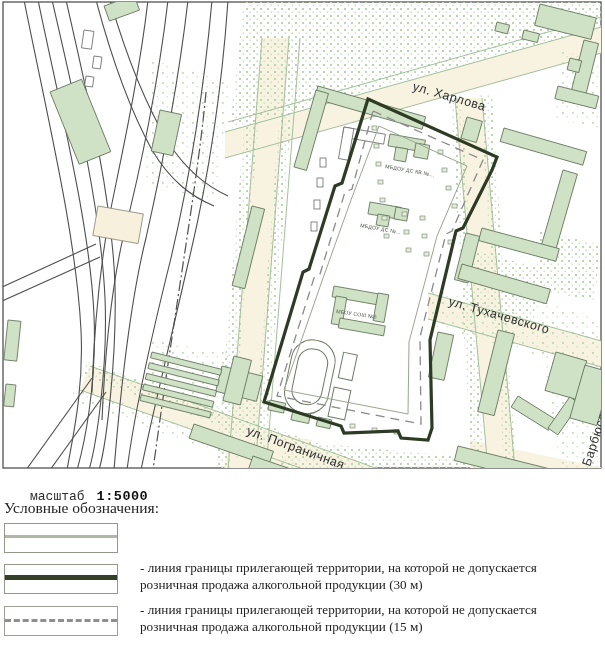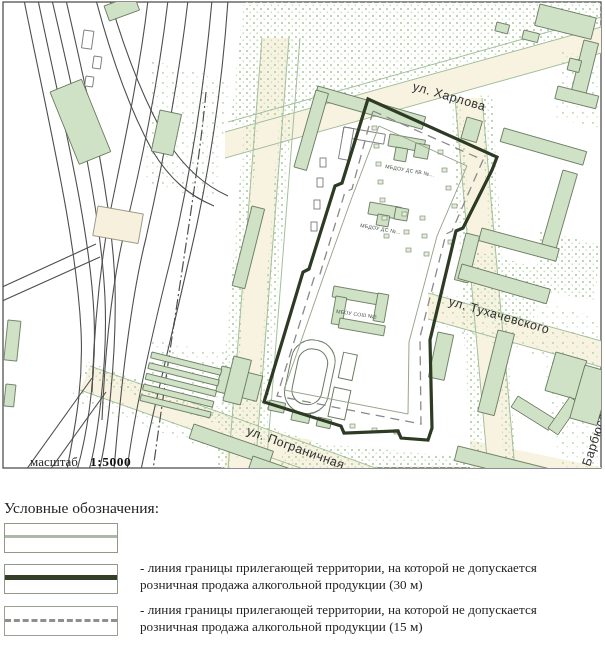--- a/index.html
+++ b/index.html
@@ -10,21 +10,21 @@
   .b  {fill:#cfe2c5;stroke:#5f7158;stroke-width:.8;}
   .bw {fill:#ffffff;stroke:#6a6a6a;stroke-width:.8;}
   .bc {fill:#f6f0dc;stroke:#8a8a7a;stroke-width:.8;}
   .o  {fill:#e4eedd;stroke:#72816a;stroke-width:.6;}
   .rail{fill:none;stroke:#4f4f4f;stroke-width:1.1;}
   .verge{fill:none;stroke:#a3bf9b;stroke-width:1;}
   .cream{fill:#f8f3e0;}
   .street-label{fill:#2f2f2f;font-size:12.5px;letter-spacing:.5px;}
   .obj-label{fill:#4a554a;font-size:5.2px;letter-spacing:.2px;}
   
-  .scale-row{position:absolute;top:454px;left:30px;font-family:Liberation Serif, serif;
+  .scale-row{position:absolute;top:489px;left:30px;font-family:Liberation Mono, monospace;
              font-size:13px;color:#2a2a2a;}
   .scale-row b{font-size:13.5px;color:#111;margin-left:12px;letter-spacing:.5px;}
   .legend-title{position:absolute;top:499px;left:4px;font-size:15.5px;color:#222;}
   .swatch{position:absolute;left:4px;width:112px;height:28px;border:1px solid #909a88;background:#fff;}
   .swatch .ln{position:relative;width:100%;}
   .sw1{top:523px;} .sw1 .ln{top:11px;height:3px;background:#aeb8a8;}
   .sw2{top:564px;} .sw2 .ln{top:10px;height:5px;background:#333f27;}
   .sw3{top:606px;border-color:#9aa093;} .sw3 .ln{top:12px;height:0;border-top:3px dashed #8f8f8f;}
   .ltext{position:absolute;left:140px;width:452px;font-size:13.2px;line-height:16.5px;color:#222;}
   .lt1{top:527px;} .lt2{top:560px;} .lt3{top:602px;}

